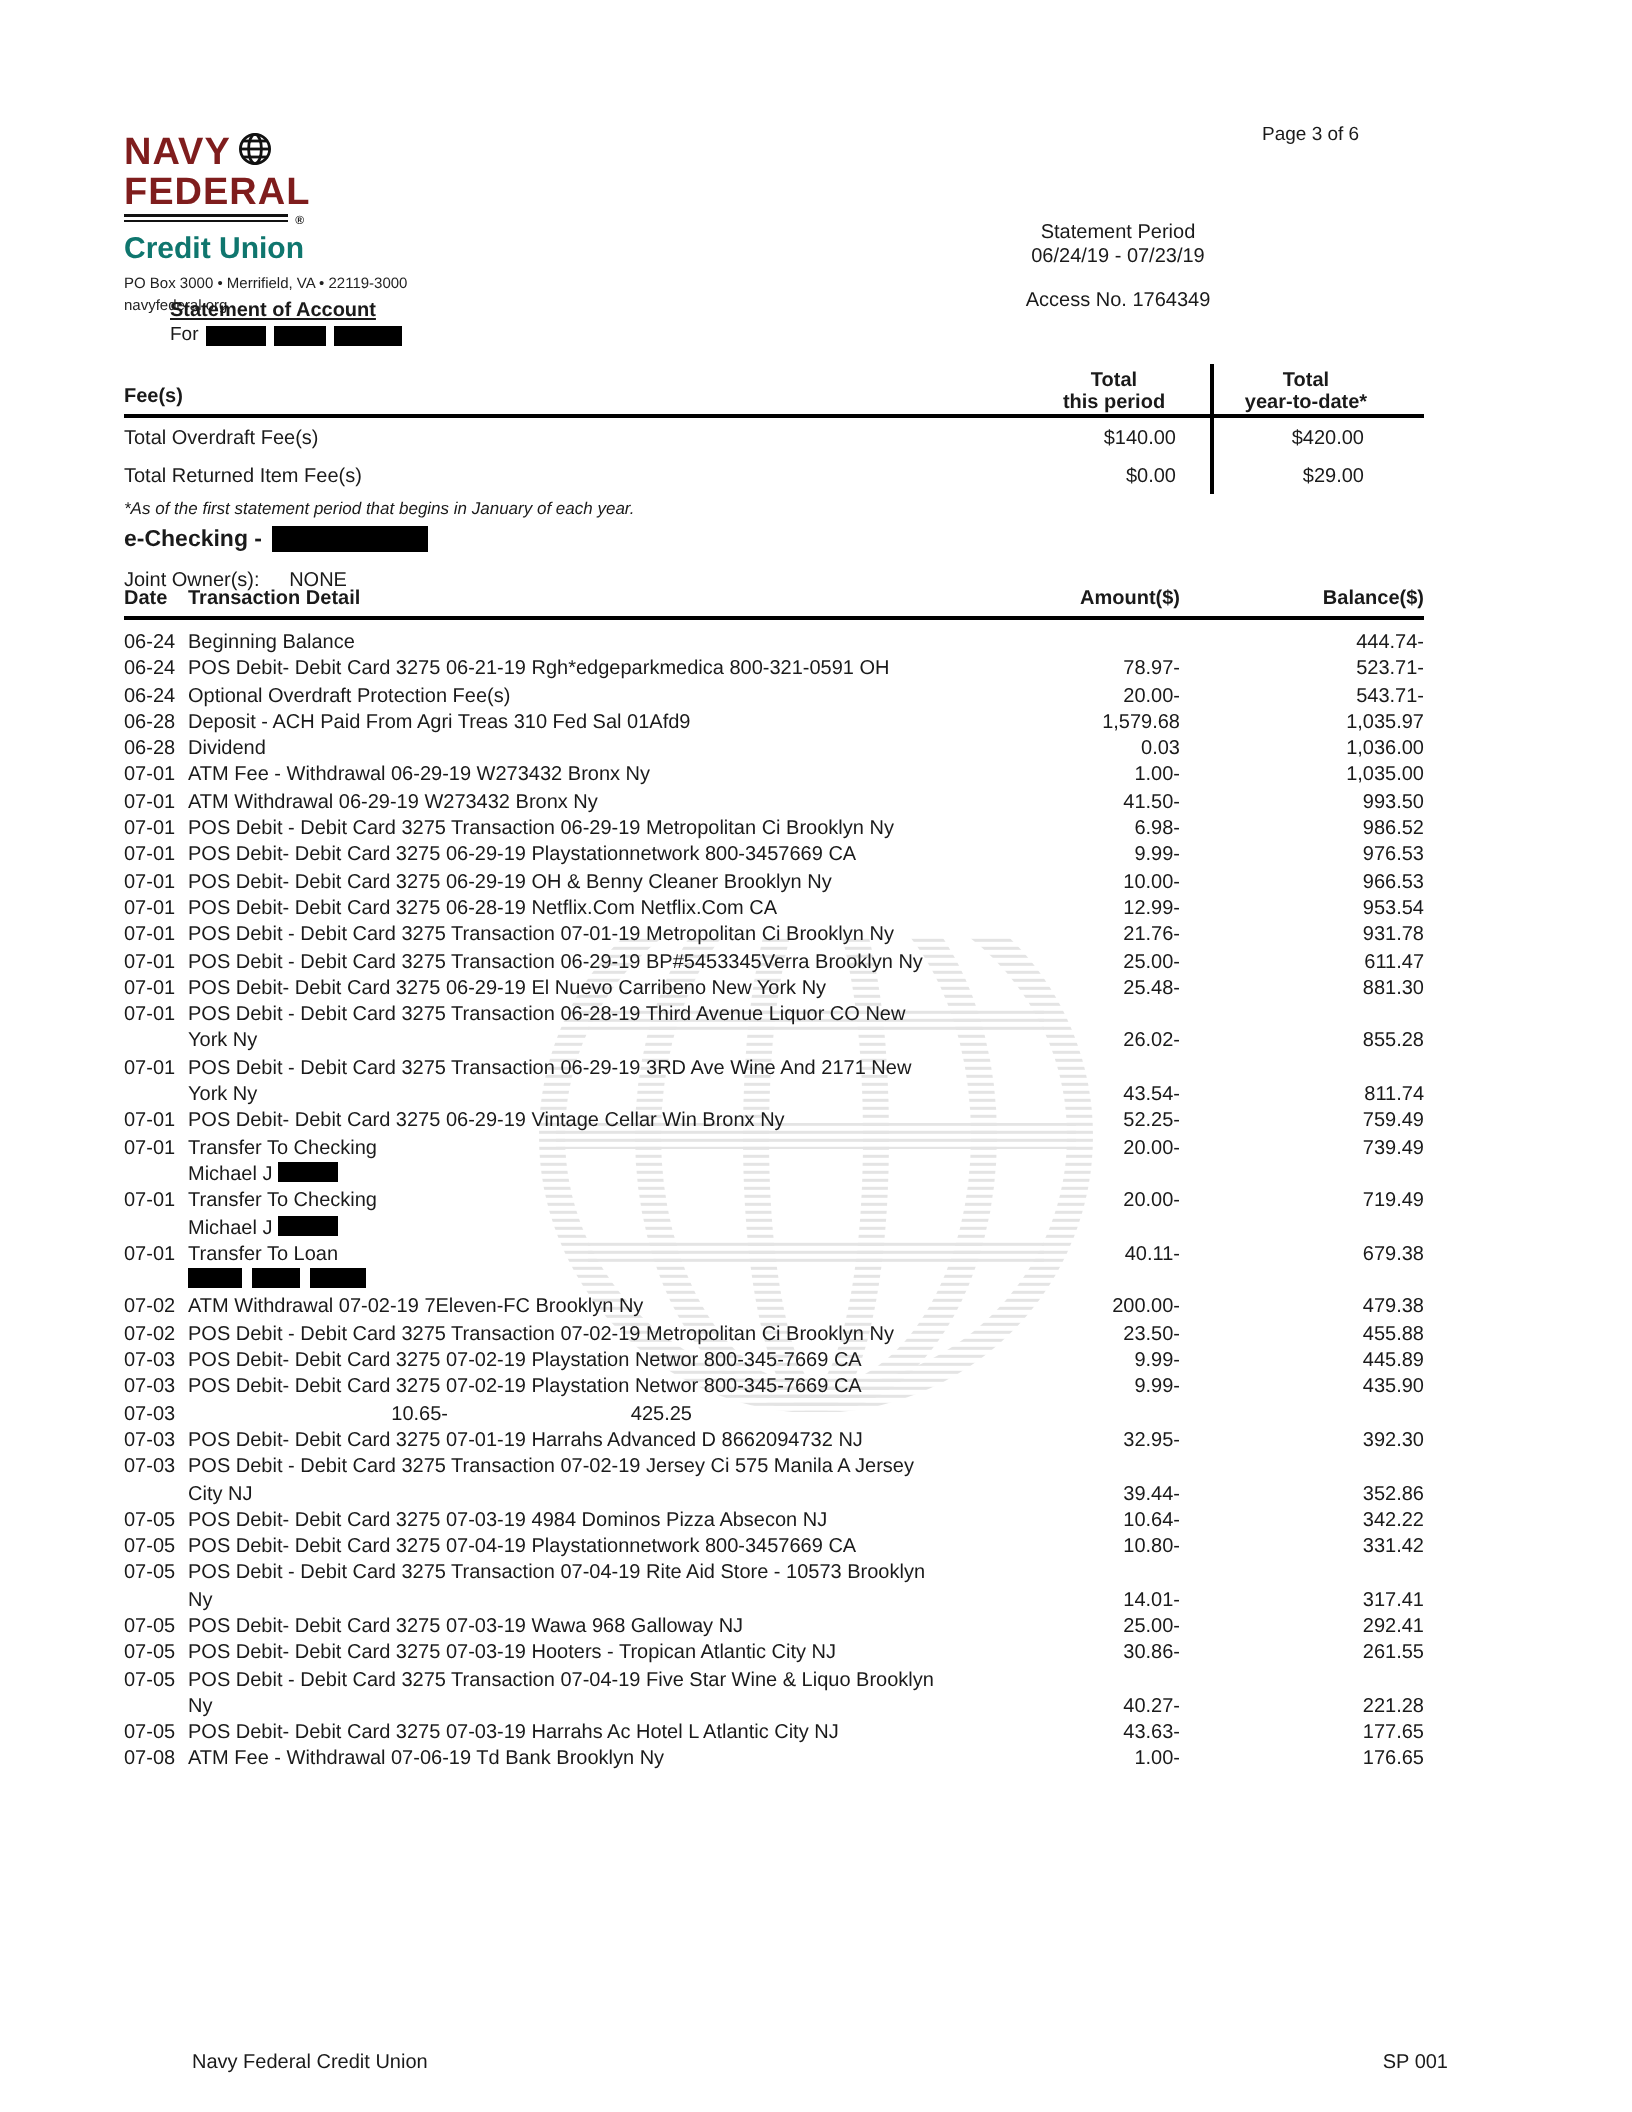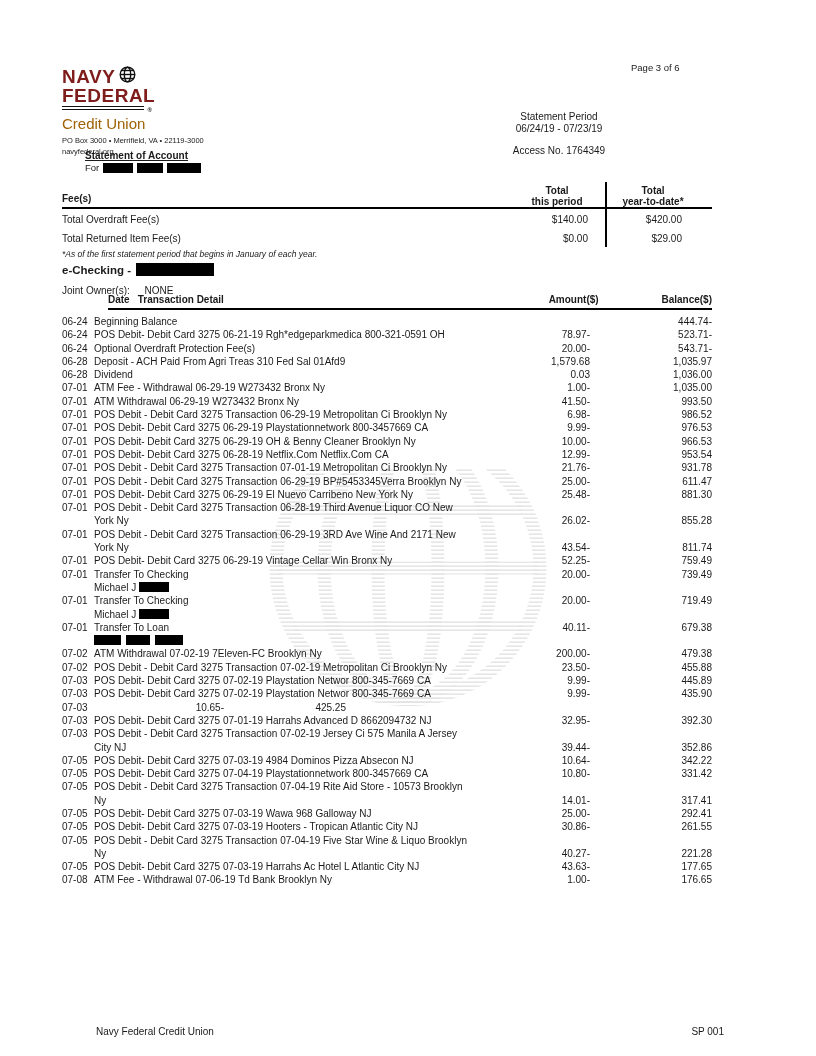--- a/index.html
+++ b/index.html
@@ -13,21 +13,21 @@
   .watermark { position:absolute; left:252px; top:468px; width:312px; height:238px; z-index:0; }
 
   
   .page-num { position:absolute; left:631px; top:62px; font-size:9.5px; }
   .logo { position:absolute; left:62px; top:66px; z-index:1; }
   .logo-l1 { display:flex; align-items:center; gap:4px; }
   .logo-navy, .logo-federal { font-weight:900; font-size:19px; line-height:18px; letter-spacing:0.5px; color:#7f1d1d; }
   .logo-stripes { position:relative; width:82px; height:6px; margin-top:1px;
     background:repeating-linear-gradient(to bottom, #111 0 1.3px, transparent 1.3px 2.9px); }
   .logo-reg { position:absolute; right:-8px; bottom:-1px; font-size:6px; font-weight:bold; }
-  .logo-cu { font-weight:normal; font-size:15px; margin-top:3px; color:#a16207; }
+  .logo-cu { font-weight:bold; font-size:15px; margin-top:3px; color:#0f766e; }
   .logo-addr { font-size:7.5px; margin-top:4px; color:#222; }
   .logo-web { font-size:7.5px; margin-top:2px; color:#222; }
 
   .soa { position:absolute; left:85px; top:150px; z-index:1; }
   .soa-title { font-size:10px; font-weight:bold; text-decoration:underline; }
   .soa-for { font-size:9.5px; margin-top:1px; display:flex; align-items:center; gap:4px; }
 
   .period-block { position:absolute; left:449px; top:111px; width:220px; text-align:center; font-size:10px; line-height:12px; }
   .access-no { margin-top:10px; }
 
@@ -47,21 +47,21 @@
   .fee-val.y { right:30px; }
   .fee-footnote { font-size:8.5px; font-style:italic; margin-top:3px; }
 
   
   .acct-title { position:absolute; left:62px; top:263px; font-size:11.5px; font-weight:bold; display:flex; align-items:center; gap:5px; z-index:1; }
   .joint { position:absolute; left:62px; top:285px; font-size:10px; z-index:1; }
   .joint-val { margin-left:12px; }
 
   
   .tx-table { position:absolute; left:62px; top:294px; width:650px; z-index:1; }
-  .tx-header { display:flex; font-size:10px; font-weight:bold; border-bottom:2.5px solid #000; padding-bottom:3px;margin-left:46px; }
+  .tx-header { display:flex; font-size:10px; font-weight:bold; border-bottom:2.5px solid #000; padding-bottom:3px; }
   .th-date { width:32px; }
   .th-detail { width:366px; }
   .th-amount { width:130px; text-align:right; }
   .th-balance { width:122px; text-align:right; }
   .tx-body { padding-top:5px; }
   .t-line { display:flex; height:13.3px; line-height:13.3px; font-size:10px; }
   .t-date { width:32px; }
   .t-detail { width:366px; white-space:nowrap; overflow:visible; }
   .t-amount { width:130px; text-align:right; }
   .t-balance { width:122px; text-align:right; }

